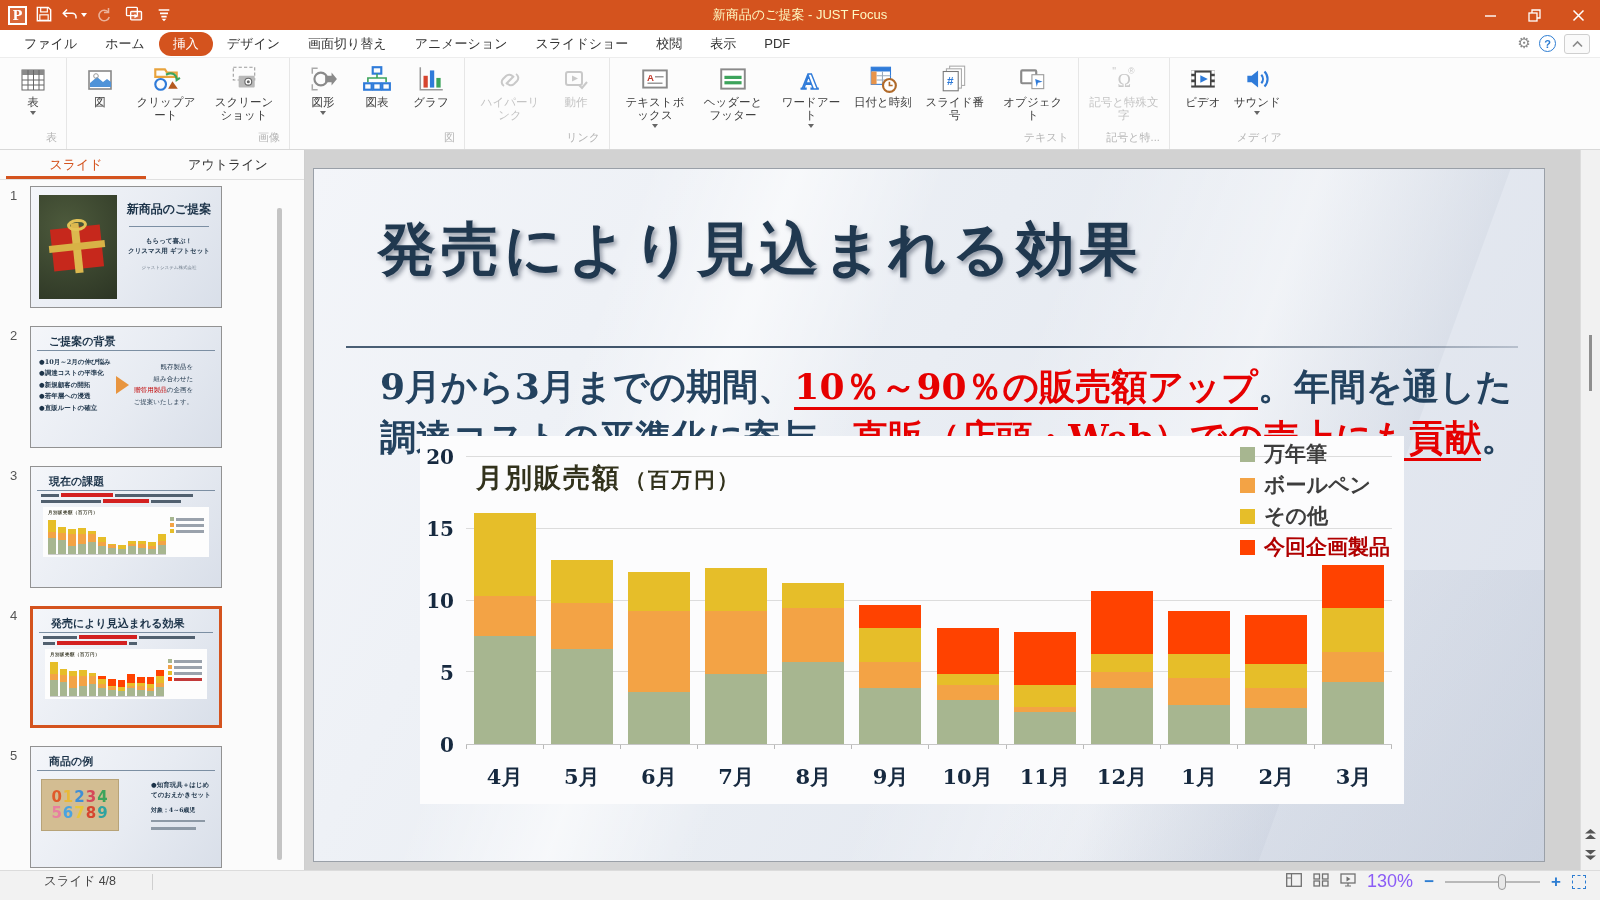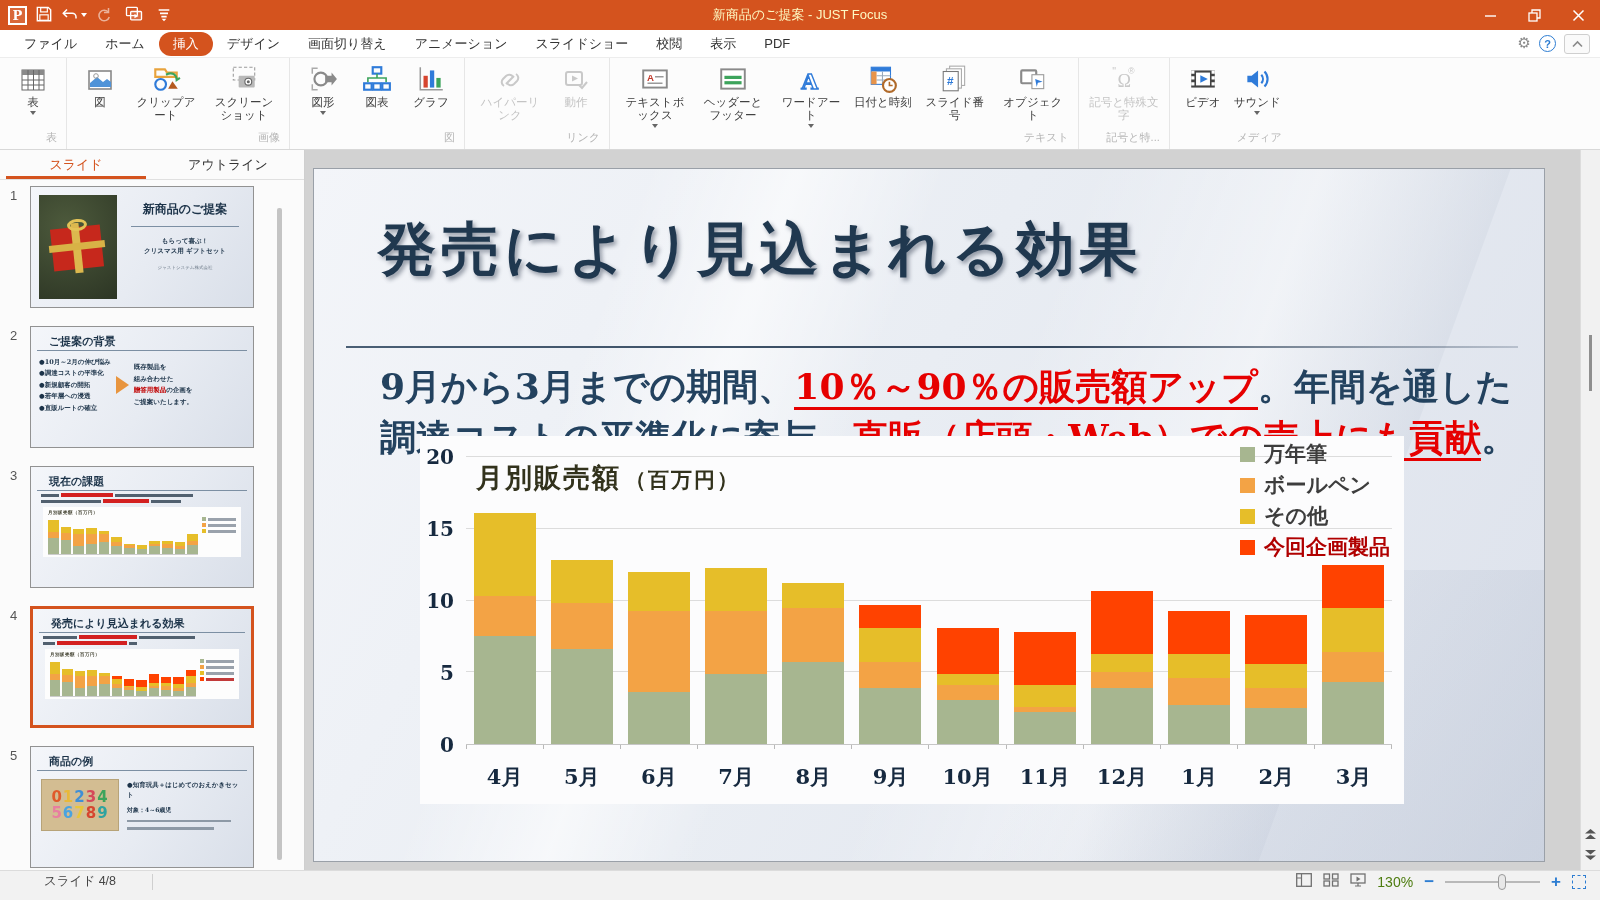--- a/index.html
+++ b/index.html
@@ -44,62 +44,62 @@
 
   
   .sidebar { width:305px; background:#fbfbfb; position:relative; border-right:1px solid #cfcfcf; }
   .stabs { height:30px; display:flex; border-bottom:1px solid #e0e0e0; }
   .stab { flex:1; display:flex; align-items:center; justify-content:center; font-size:13px; color:#333; position:relative; }
   .stab.active { color:#d4531e; }
   .stab.active::after { content:""; position:absolute; left:6px; right:6px; bottom:0; height:3px; background:#d4531e; }
   .thumbs { padding-top:6px; }
   .thumbrow { display:flex; align-items:flex-start; padding:0 0 18px 6px; }
   .tnum { width:24px; font-size:13px; color:#555; padding-top:2px; text-align:left; padding-left:4px; }
-  .thumb { width:224px; height:122px; background:linear-gradient(125deg,#f4f6fa 0%,#e7ebf2 55%,#d9dfe9 100%); border:1px solid #929292; position:relative; overflow:hidden; flex-shrink:0; }
+  .thumb { width:192px; height:122px; background:linear-gradient(125deg,#f4f6fa 0%,#e7ebf2 55%,#d9dfe9 100%); border:1px solid #929292; position:relative; overflow:hidden; flex-shrink:0; }
   .thumb.selected { border:3px solid #d4531e; }
   .thumb-title { font-family:"DejaVu Serif","Liberation Serif",serif; font-weight:bold; color:#1c3349; font-size:11px; padding:7px 12px 1px; border-bottom:1px solid #7c8fa3; margin:0 6px; white-space:nowrap; }
   
   .t1wrap { display:flex; height:100%; padding:8px; gap:8px; }
   .giftimg { width:78px; height:100%; background:radial-gradient(circle at 35% 30%,#4d5a3c,#2c3524); position:relative; flex-shrink:0; }
   .giftbox { position:absolute; left:13px; top:32px; width:50px; height:42px; background:#c6281c; transform:rotate(-6deg); }
   .ribv { position:absolute; left:34px; top:28px; width:8px; height:50px; background:#dcb84e; transform:rotate(-6deg); }
   .ribh { position:absolute; left:10px; top:48px; width:56px; height:7px; background:#d8b246; transform:rotate(-6deg); }
   .bow { position:absolute; left:28px; top:24px; width:20px; height:12px; border:3px solid #e3c257; border-radius:50%; transform:rotate(-6deg); }
   .t1right { flex:1; display:flex; flex-direction:column; align-items:center; padding-top:6px; }
   .t1title { font-family:"DejaVu Serif",serif; font-weight:bold; font-size:12px; color:#1c3349; }
   .t1line { width:90%; height:1px; background:#7c8fa3; margin:8px 0 10px; }
   .t1sub { font-family:"DejaVu Serif",serif; font-weight:bold; font-size:6.5px; color:#1c3349; line-height:1.5; }
   .t1foot { font-size:4.5px; color:#6a7786; margin-top:8px; }
   
   .t2body { display:flex; align-items:center; padding:6px 8px; gap:4px; }
   .t2bullets { font-family:"DejaVu Serif",serif; font-weight:bold; font-size:6.5px; color:#1c3349; line-height:1.75; white-space:nowrap; }
   .t2arrow { width:0; height:0; border-top:9px solid transparent; border-bottom:9px solid transparent; border-left:13px solid #e8953f; margin:0 1px; flex-shrink:0; }
   .t2arrow::before { content:""; }
-  .t2callout { font-family:"DejaVu Serif",serif; font-weight:bold; font-size:6.5px; color:#1c3349; text-align:left; line-height:1.8; }
+  .t2callout { font-family:"DejaVu Serif",serif; font-weight:normal; font-size:6.5px; color:#1c3349; text-align:right; line-height:1.8; }
   .t2red { color:#c00000; }
   
   .tlrow { display:flex; gap:2px; padding:2px 10px 0; align-items:center; }
   .tl { height:3px; background:#51606f; }
   .tl.red { background:#d32020; height:4px; }
   
   .mchart { background:#fdfdfd; margin:4px 12px 0; padding:3px 5px 2px; }
   .mtitle { font-size:4.5px; color:#3a3a28; font-weight:bold; letter-spacing:.5px; }
   .mflex { display:flex; gap:4px; }
   .mini-plot { flex:1; display:flex; align-items:flex-end; gap:2px; height:40px; border-bottom:1px solid #ccc; }
   .mbar { flex:1; display:flex; flex-direction:column-reverse; }
   .mlegend { width:34px; padding-top:2px; }
   .mlrow { display:flex; align-items:center; gap:2px; margin-bottom:2px; }
   .mlsw { width:4px; height:4px; flex-shrink:0; }
   .mltx { height:3px; flex:1; background:#9aa2ac; }
   .mltx.red { background:#c23a3a; }
   
   .t5body { display:flex; gap:8px; padding:8px 10px; }
   .numsimg { width:78px; height:52px; background:#d3bd92; border:1px solid #b7a378; display:flex; flex-direction:column; align-items:center; justify-content:center; font-weight:bold; font-size:15px; line-height:1.1; letter-spacing:1px; flex-shrink:0; font-family:"DejaVu Sans",sans-serif; }
   .numsimg span { display:inline-block; }
-  .t5right { flex:1; padding-top:2px; }
+  .t5right { flex:1; padding-top:2px;margin-left:24px; }
   .t5b1 { font-family:"DejaVu Serif",serif; font-weight:bold; font-size:6.5px; color:#1c3349; line-height:1.5; }
   .t5b2 { font-family:"DejaVu Serif",serif; font-weight:bold; font-size:6px; color:#1c3349; margin-top:5px; }
   .t5line { height:2.5px; background:#8d99a6; margin-top:5px; }
   .sscroll { position:absolute; right:22px; top:58px; bottom:10px; width:5px; background:#c4c4c4; border-radius:2px; }
 
   
   .mainpane { flex:1; background:#d2d2d2; padding:18px 0 0 8px; }
   .slide { width:1232px; height:694px; background:linear-gradient(118deg,#f3f5f9 0%,#e9edf3 45%,#dde2ec 100%); border:1px solid #9aa0a8; position:relative; overflow:hidden; }
   .streak1 { position:absolute; top:-40px; left:16%; width:300px; height:120%; background:linear-gradient(to right,rgba(255,255,255,0) 0%,rgba(255,255,255,.6) 50%,rgba(255,255,255,0) 100%); transform:skewX(-20deg); }
   .streak2 { position:absolute; top:-40px; left:52%; width:420px; height:120%; background:linear-gradient(to right,rgba(255,255,255,0) 0%,rgba(255,255,255,.45) 55%,rgba(203,210,222,.35) 100%); transform:skewX(-20deg); }
@@ -132,21 +132,21 @@
 
   
   .vscroll { width:20px; background:#f1f1f1; border-left:1px solid #dcdcdc; position:relative; }
   .vthumb { position:absolute; left:8px; top:185px; width:3px; height:56px; background:#8f8f8f; }
   .vbtns { position:absolute; bottom:6px; left:0; right:0; display:flex; flex-direction:column; align-items:center; gap:6px; }
 
   
   .statusbar { height:30px; background:#f2f2f2; border-top:1px solid #dcdcdc; display:flex; align-items:center; padding:0 14px 8px 44px; font-size:12.5px; color:#444; }
   .sbdivider { width:1px; height:16px; background:#cfcfcf; margin-left:36px; }
   .sbright { margin-left:auto; display:flex; align-items:center; gap:11px; }
-  .zoomval { font-size:14px; color:#4d7c0f; margin-left:0; }
+  .zoomval { font-size:18px; color:#8b5cf6; margin-left:0; }
   .zbtn { color:#2d7dd2; font-size:17px; font-weight:bold; line-height:1; }
   .ztrack { width:95px; height:2px; background:#b9b9b9; position:relative; }
   .zthumb { position:absolute; left:53px; top:-7px; width:8px; height:16px; background:#e8e8e8; border:1px solid #9a9a9a; border-radius:4px; }
   .fitbtn { width:14px; height:14px; border:1.5px dashed #2d7dd2; }
 </style>
 </head>
 <body>
 
 <div class="app">
 

